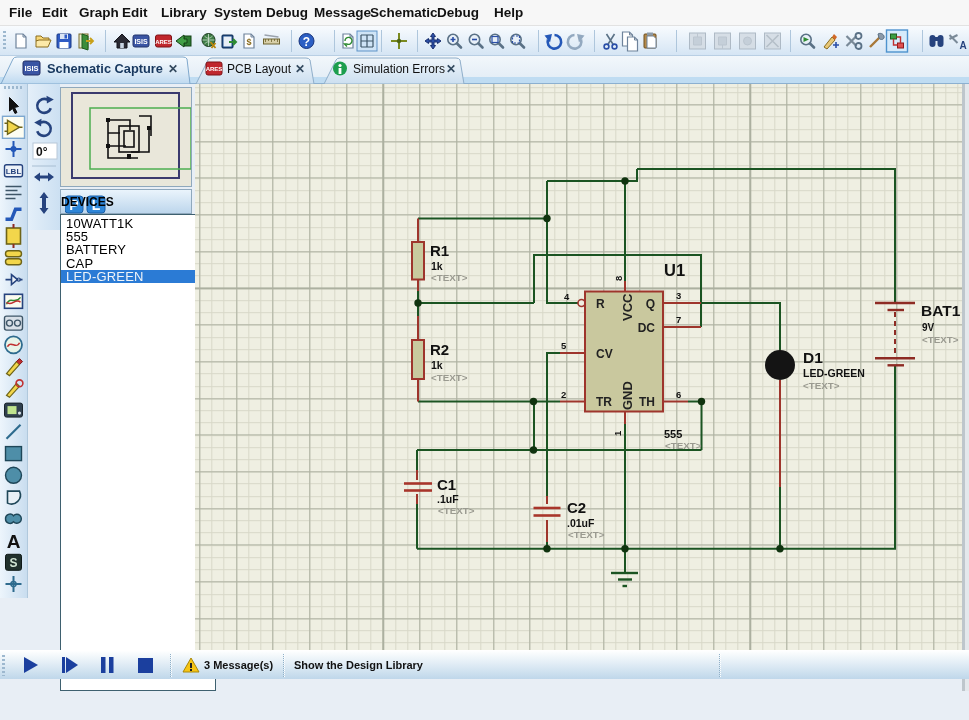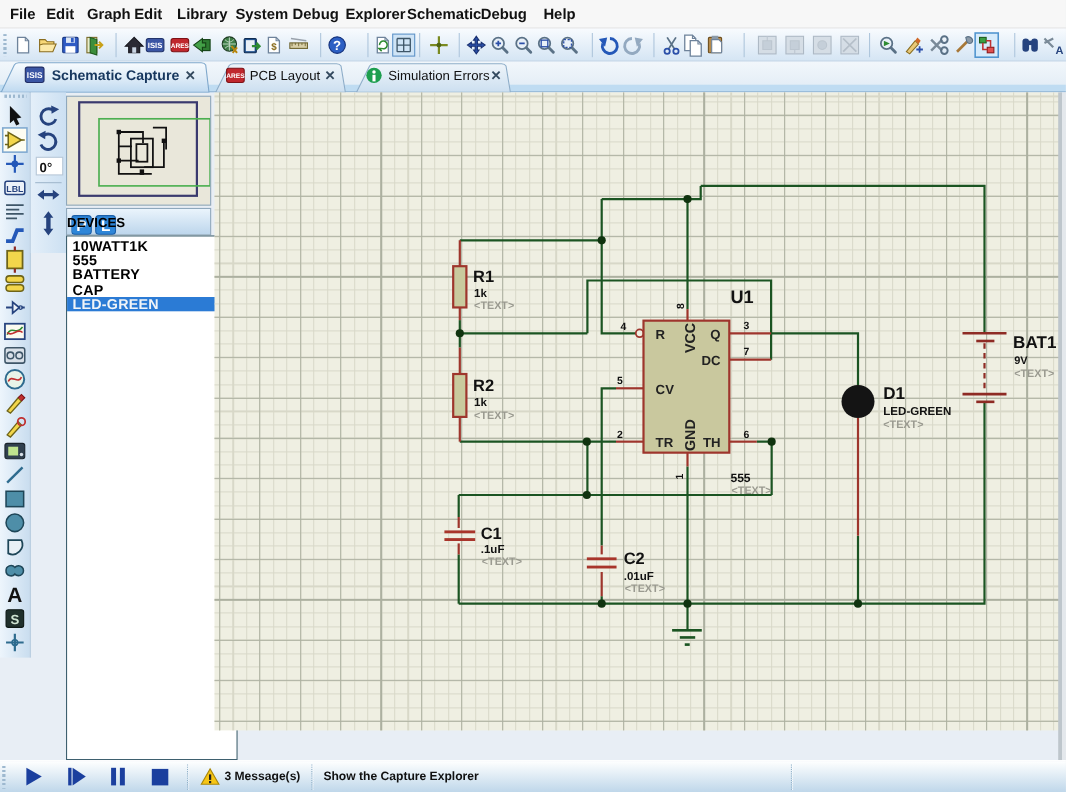--- a/index.html
+++ b/index.html
@@ -30,54 +30,54 @@
 #belowicons { left:0; top:598px; width:28px; height:93px; background:#E8EEF5; }
 #rotcol { left:28px; top:84px; width:32px; height:146px;
   background:linear-gradient(90deg,#E4EFF9,#CCE0F2); }
 
 
 #preview { left:60px; top:87px; width:132px; height:100px; background:#E9E7DA;
   border:1px solid #8FA8BC; }
 #devhdr { left:60px; top:189px; width:132px; height:25px;
   background:linear-gradient(#EAF4FC,#BDD6EC); border:1px solid #8FA8BC; }
 #devlist { left:60px; top:214px; width:156px; height:477px; background:#FFFFFF;
-  border:1px solid #3E606F; font-size:13px; font-weight:bold; color:#000; letter-spacing:0.2px; }
+  border:1px solid #3E606F; font-size:13px; font-weight:normal; color:#000; letter-spacing:0.2px; }
 .dev { padding:0px 0 0 5px; height:13.2px; line-height:13.2px; }
 .devsel { background:#2B7BD5; color:#F0F4F8; }
 
 
 #canvas { left:195px; top:84px; width:769px; height:580px; background-color:#EFEFE2;
   background-image:
     repeating-linear-gradient(90deg,  #ACB0A0 0 1px, transparent 1px 36.7px),
     repeating-linear-gradient(180deg, #ACB0A0 0 1px, transparent 1px 36.7px),
     repeating-linear-gradient(90deg,  #D8D8C8 0 1px, transparent 1px 12.233px),
     repeating-linear-gradient(180deg, #D8D8C8 0 1px, transparent 1px 12.233px);
   background-position: 4.3px 0, 0 20.4px, 4.3px 0, 0 8.2px; }
 #rightstrip { left:962px; top:84px; width:7px; height:607px;
   background:linear-gradient(90deg,#BEC6CC 0 3px,#E4E8EC 3px); }
 
 
-#statusbar { left:0; top:691px; width:969px; height:29px;
+#statusbar { left:0; top:650px; width:969px; height:29px;
   background:linear-gradient(#FEFFFF,#BFD7EA); border-top:1px solid #FFFFFF; }
 .stsep { position:absolute; top:3px; width:2px; height:23px;
   border-left:1px dotted #8FB0C8; border-right:1px dotted #FFFFFF; }
 #statusbar .txt { position:absolute; top:8px; font-size:11px; font-weight:bold; color:#111; }
 </style>
 </head>
 <body>
 
 <div id="menubar" class="abs">
 <span style="left:9px">File</span>
     <span style="left:42px">Edit</span>
 <span style="left:79px">Graph</span>
     <span style="left:122px">Edit</span>
 <span style="left:161px">Library</span>
     <span style="left:214px">System</span>
 <span style="left:266px">Debug</span>
-    <span style="left:314px">Explorer</span>
+    <span style="left:314px">Message</span>
 <span style="left:370px">Schematic</span>
     <span style="left:437px">Debug</span>
 <span style="left:494px">Help</span>
 </div>
 
 <div id="toolbar" class="abs">
 <div class="tbgrip"></div>
 <svg class="abs" style="left:0;top:0" width="969" height="30" id="tbicons">
 <defs>
 <g id="page">
@@ -626,15 +626,15 @@
       <rect x="109" y="6" width="4.5" height="16" fill="#1B3F9E"></rect>
     <rect x="138" y="7" width="15" height="15" fill="#1B3F9E"></rect>
     <path d="M183 21 L191 7 L199 21 Z" fill="#F7C514" stroke="#A88708"></path>
     <rect x="190" y="12" width="2" height="5" fill="#222"></rect>
       <rect x="190" y="18" width="2" height="2" fill="#222"></rect>
   </svg>
   <div class="abs" style="left:2px;top:4px;width:3px;height:21px;background:repeating-linear-gradient(#9DB8CF 0 2px, transparent 2px 4px);"></div>
   <div class="stsep" style="left:170px"></div>
   <div class="txt" style="left:204px">3 Message(s)</div>
   <div class="stsep" style="left:283px"></div>
-  <div class="txt" style="left:294px">Show the Capture Explorer</div>
+  <div class="txt" style="left:294px">Show the Design Library</div>
   <div class="stsep" style="left:719px"></div>
 </div>
 
 </body></html>

